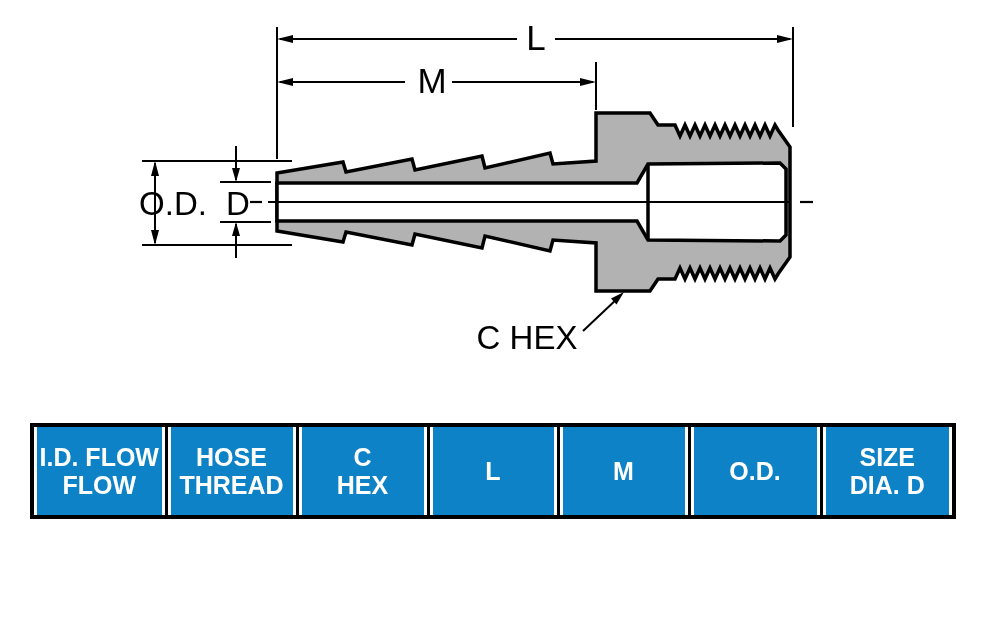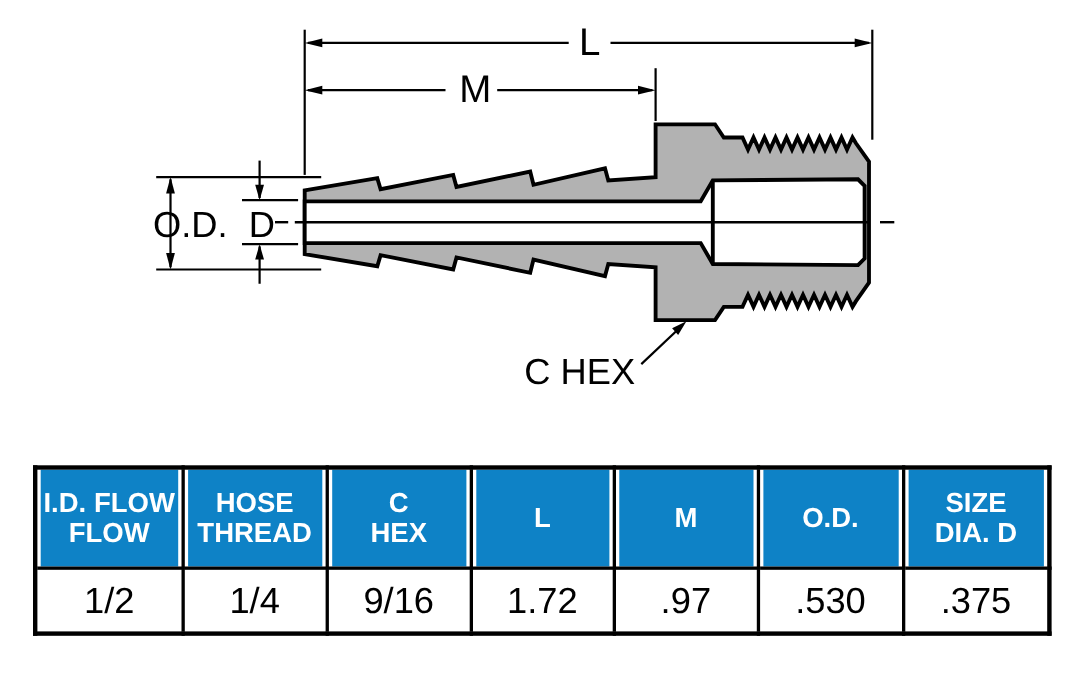--- a/index.html
+++ b/index.html
@@ -148,23 +148,14 @@
             <span>O.D.</span>
           </div>
     </th>
     <th>
       <div class="hdr">
             <span>SIZE</span>
             <span>DIA. D</span>
           </div>
     </th>
   </tr>
-  <tr>
-    <td>1/2</td>
-    <td>1/4</td>
-    <td>9/16</td>
-    <td>1.72</td>
-    <td>.97</td>
-    <td>.530</td>
-    <td>.375</td>
-  </tr>
 </tbody>
   </table>
 
 </body></html>

